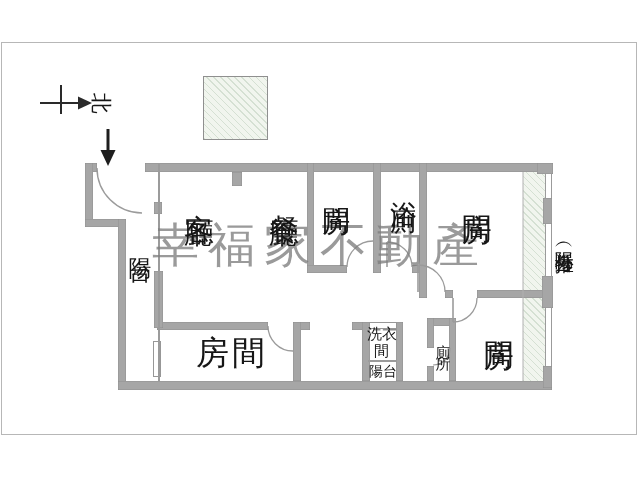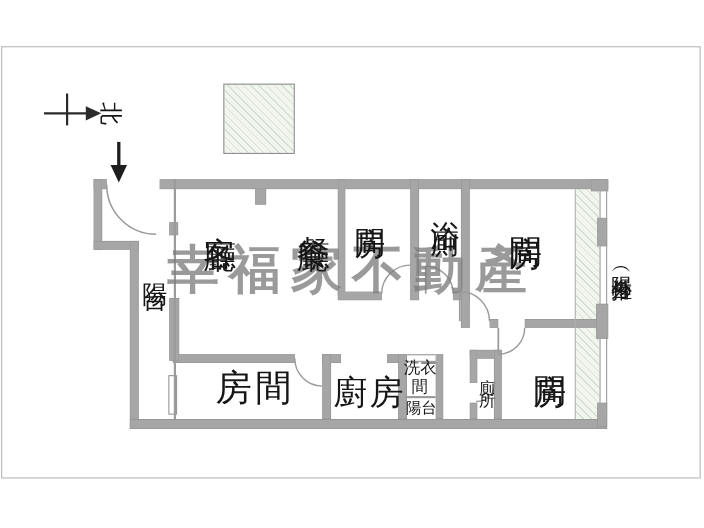--- a/index.html
+++ b/index.html
@@ -10,21 +10,21 @@
   .hatch{background-color:#f1f5ee;
          background-image:repeating-linear-gradient(45deg,rgba(140,170,140,.28) 0 1px,transparent 1px 5px);
          z-index:1;}
   .w{background:#a6a6a6;box-shadow:0 0 0 .5px #8f8f8f inset;z-index:2;}
   .win{background:#ffffff;border:1px solid #979797;box-sizing:border-box;z-index:2;}
   .dwall{background:#fff;border-left:1px solid #9b9b9b;border-right:1px solid #9b9b9b;box-sizing:border-box;z-index:1;}
   svg.overlay{position:absolute;left:0;top:0;z-index:3;pointer-events:none;}
   .lbl{position:absolute;color:#161616;z-index:5;line-height:1.06;white-space:nowrap;}
   .vtext{writing-mode:vertical-rl;text-orientation:mixed;}
   #watermark{position:absolute;z-index:4;font-family:"DejaVu Sans","Liberation Sans",sans-serif;
-             font-weight:bold;color:rgba(125,125,125,.78);}
+             font-weight:normal;color:rgba(125,125,125,.78);}
   #legend-swatch{border:1px solid #8f8f8f;box-sizing:border-box;}
   #north-label{transform:rotate(90deg);transform-origin:center;}
 </style>
 </head>
 <body>
 
 <div id="stage">
 
   <div id="frame" class="abs"></div>
 
@@ -103,21 +103,20 @@
 
   <div id="watermark" style="left:152px;top:214px;font-size:47px;letter-spacing:9px;">幸福家不動產</div>
 
   <div class="lbl vtext" style="left:183px;top:190px;font-size:30px;letter-spacing:2px;">客廳</div>
   <div class="lbl vtext" style="left:268px;top:190px;font-size:30px;letter-spacing:2px;">餐廳</div>
   <div class="lbl vtext" style="left:321px;top:184px;font-size:28px;letter-spacing:2px;">房間</div>
   <div class="lbl vtext" style="left:389px;top:180px;font-size:27px;letter-spacing:4px;">浴廁</div>
   <div class="lbl vtext" style="left:461px;top:190px;font-size:30px;letter-spacing:2px;">房間</div>
   <div class="lbl vtext" style="left:128px;top:240px;font-size:23px;letter-spacing:2px;">陽台</div>
   <div class="lbl" style="left:196px;top:336px;font-size:33px;letter-spacing:3px;">房間</div>
-  <div class="lbl" style="left:303px;top:341px;font-size:31px;letter-spacing:2px;">廚房</div>
   <div class="lbl" style="left:367px;top:327px;font-size:15px;">洗衣</div>
   <div class="lbl" style="left:374px;top:344px;font-size:15px;">間</div>
   <div class="lbl" style="left:369px;top:364px;font-size:14px;">陽台</div>
   <div class="lbl vtext" style="left:434px;top:332px;font-size:15px;letter-spacing:12px;">廁所</div>
   <div class="lbl vtext" style="left:483px;top:316px;font-size:30px;letter-spacing:2px;">房間</div>
 
   <div class="lbl vtext" style="left:555px;top:236px;font-size:19px;letter-spacing:1px;">（陽台外推）</div>
 
 </div>
 

